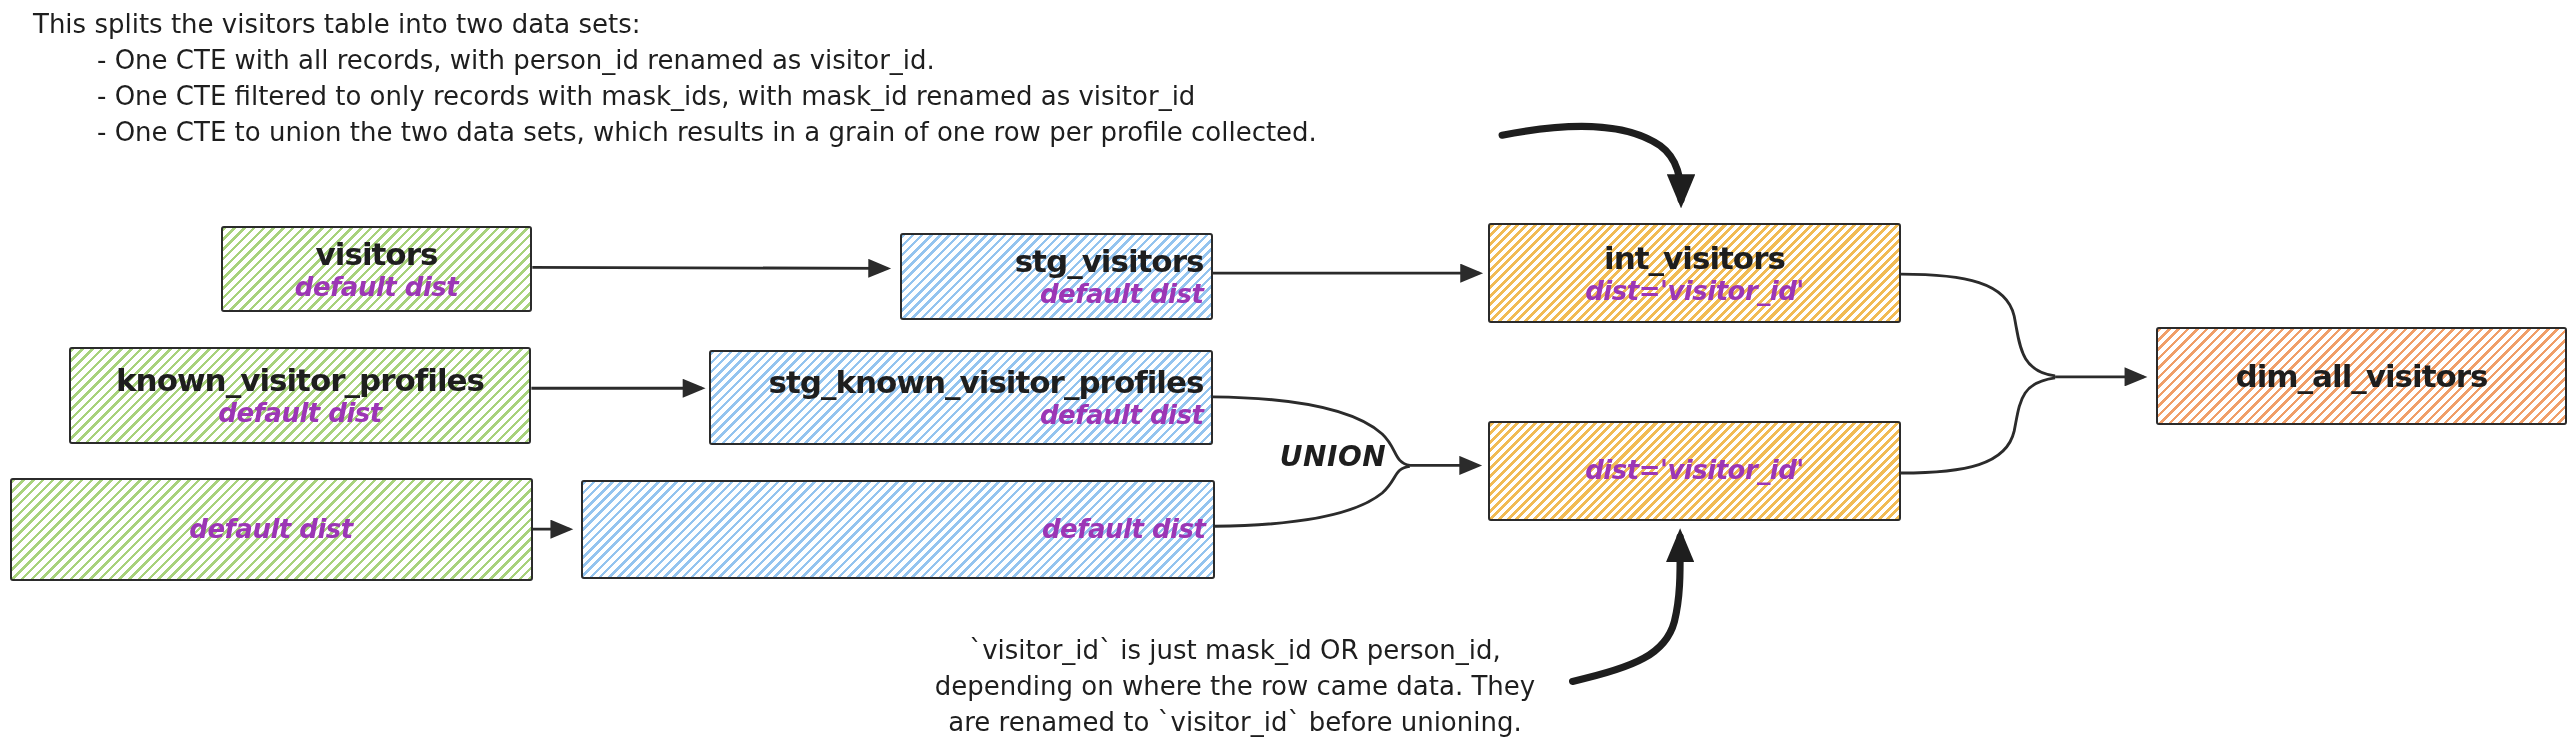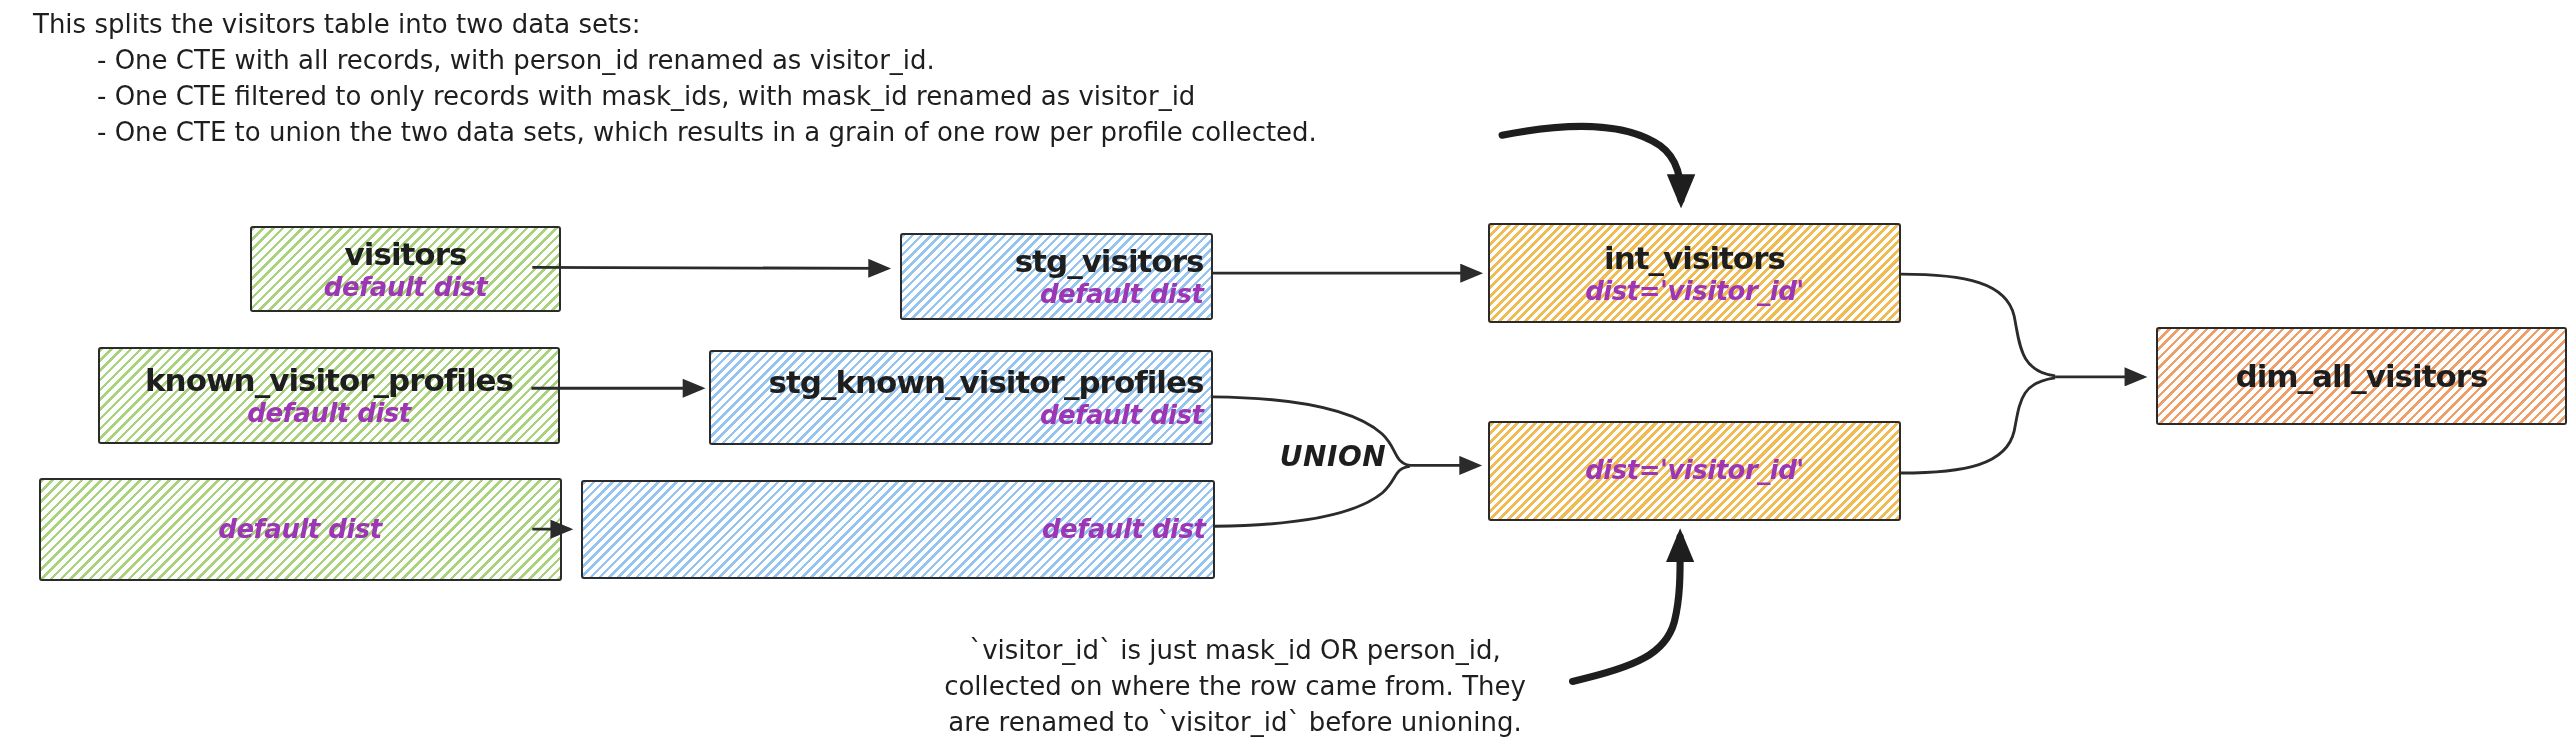--- a/index.html
+++ b/index.html
@@ -19,21 +19,21 @@
   }
   .canvas{position:absolute;inset:0;width:2576px;height:749px;}
   svg.wires{position:absolute;inset:0;z-index:3;pointer-events:none;}
 
   .node{
     position:absolute;z-index:2;
     border:2.4px solid var(--stroke);border-radius:2.9px;
     display:flex;flex-direction:column;align-items:center;justify-content:center;
     gap:2.9px;padding:3.8px 7.6px;background-color:#fff;
   }
-  .node.green{background-image:repeating-linear-gradient(135deg,var(--hatch-green) 0 2.5px,rgba(0,0,0,0) 2.5px 6.9px);margin-left:29px;}
+  .node.green{background-image:repeating-linear-gradient(135deg,var(--hatch-green) 0 2.5px,rgba(0,0,0,0) 2.5px 6.9px);}
   .node.blue{background-image:repeating-linear-gradient(135deg,var(--hatch-blue) 0 2.5px,rgba(0,0,0,0) 2.5px 6.5px);align-items:flex-end;}
   .node.yellow{background-image:repeating-linear-gradient(135deg,var(--hatch-yellow) 0 2.9px,rgba(0,0,0,0) 2.9px 6.1px);}
   .node.orange{background-image:repeating-linear-gradient(135deg,var(--hatch-orange) 0 2.5px,rgba(0,0,0,0) 2.5px 6.7px);}
 
   .node-title{
     font-size:31px;font-weight:bold;letter-spacing:-1px;color:var(--text);
     white-space:nowrap;line-height:1.1;
   }
   .node-subtitle{
     font-size:26px;font-weight:bold;letter-spacing:-0.5px;color:var(--accent);
@@ -57,21 +57,21 @@
 
   <div class="note note-top">
     <div>This splits the visitors table into two data sets:</div>
     <div class="indent">- One CTE with all records, with person_id renamed as visitor_id.</div>
     <div class="indent">- One CTE filtered to only records with mask_ids, with mask_id renamed as visitor_id</div>
     <div class="indent">- One CTE to union the two data sets, which results in a grain of one row per profile collected.</div>
   </div>
 
   <div class="note note-bottom">
     <div>`visitor_id` is just mask_id OR person_id,</div>
-    <div>collected on where the row came from. They</div>
+    <div>depending on where the row came data. They</div>
     <div>are renamed to `visitor_id` before unioning.</div>
   </div>
 
   <div class="union-label">UNION</div>
 
   <div class="node green" style="left:221px;top:226px;width:311px;height:86px">
     <div class="node-title">visitors</div>
     <div class="node-subtitle">default dist</div>
   </div>
 

